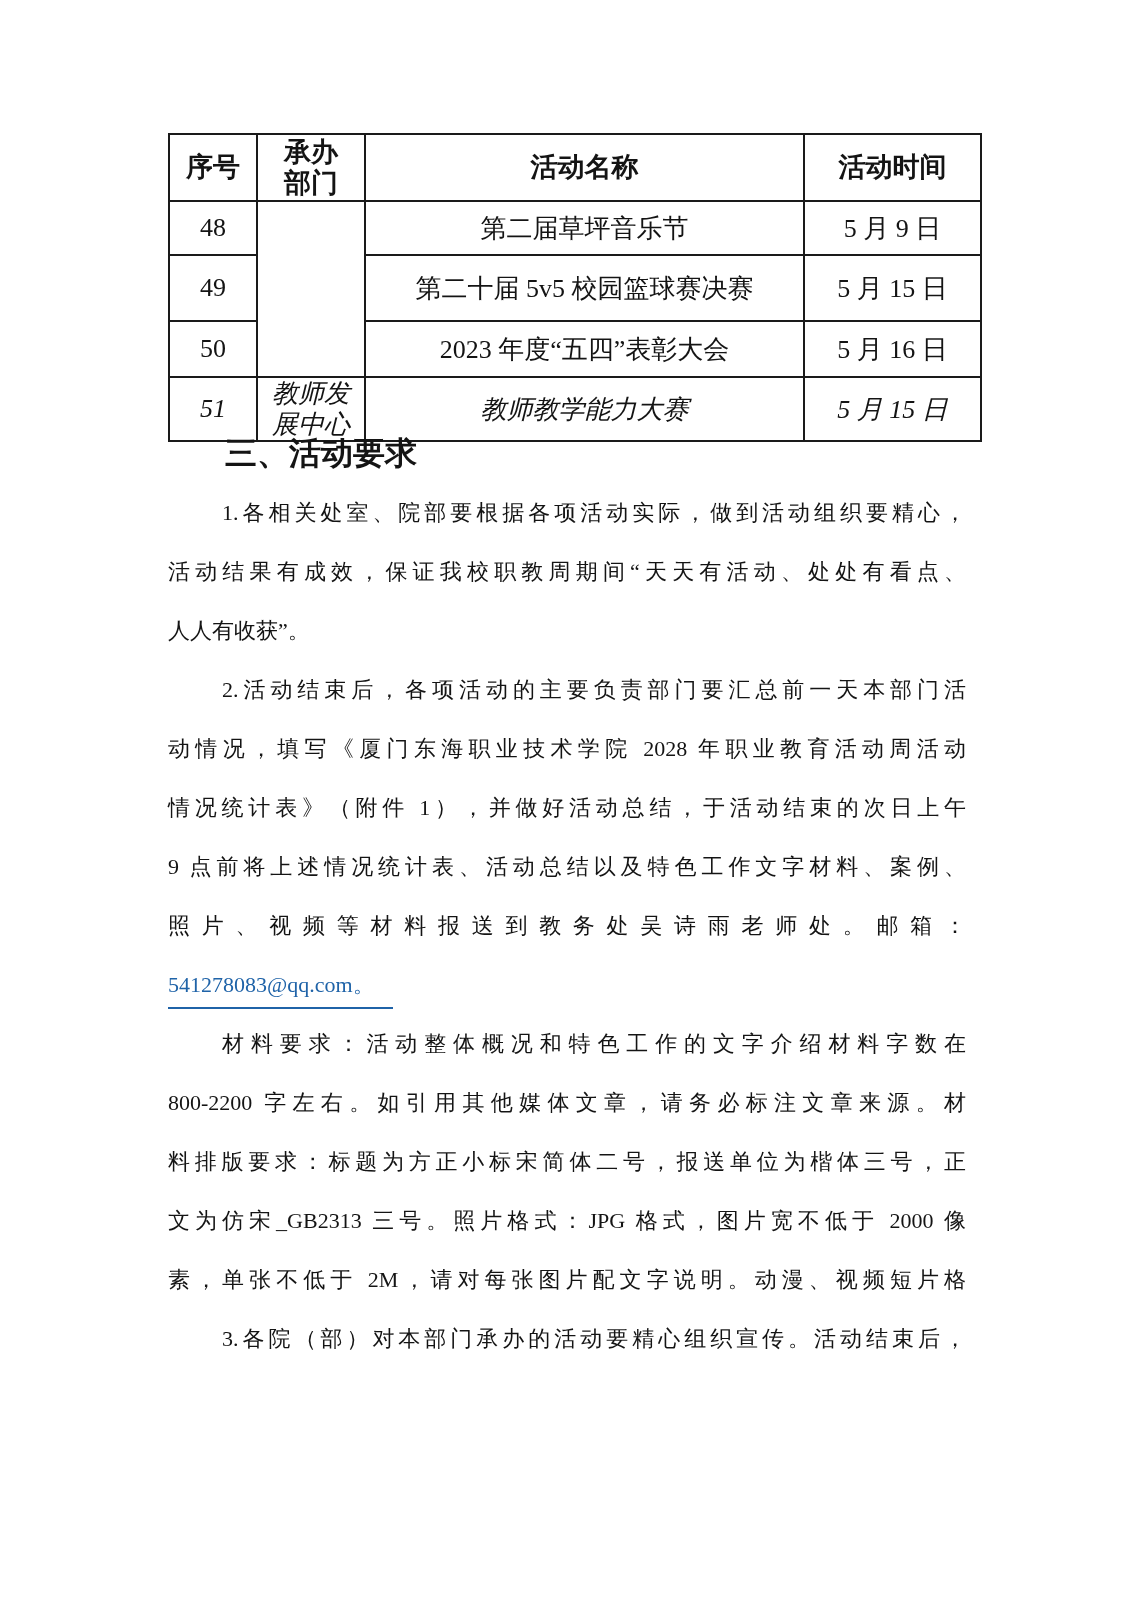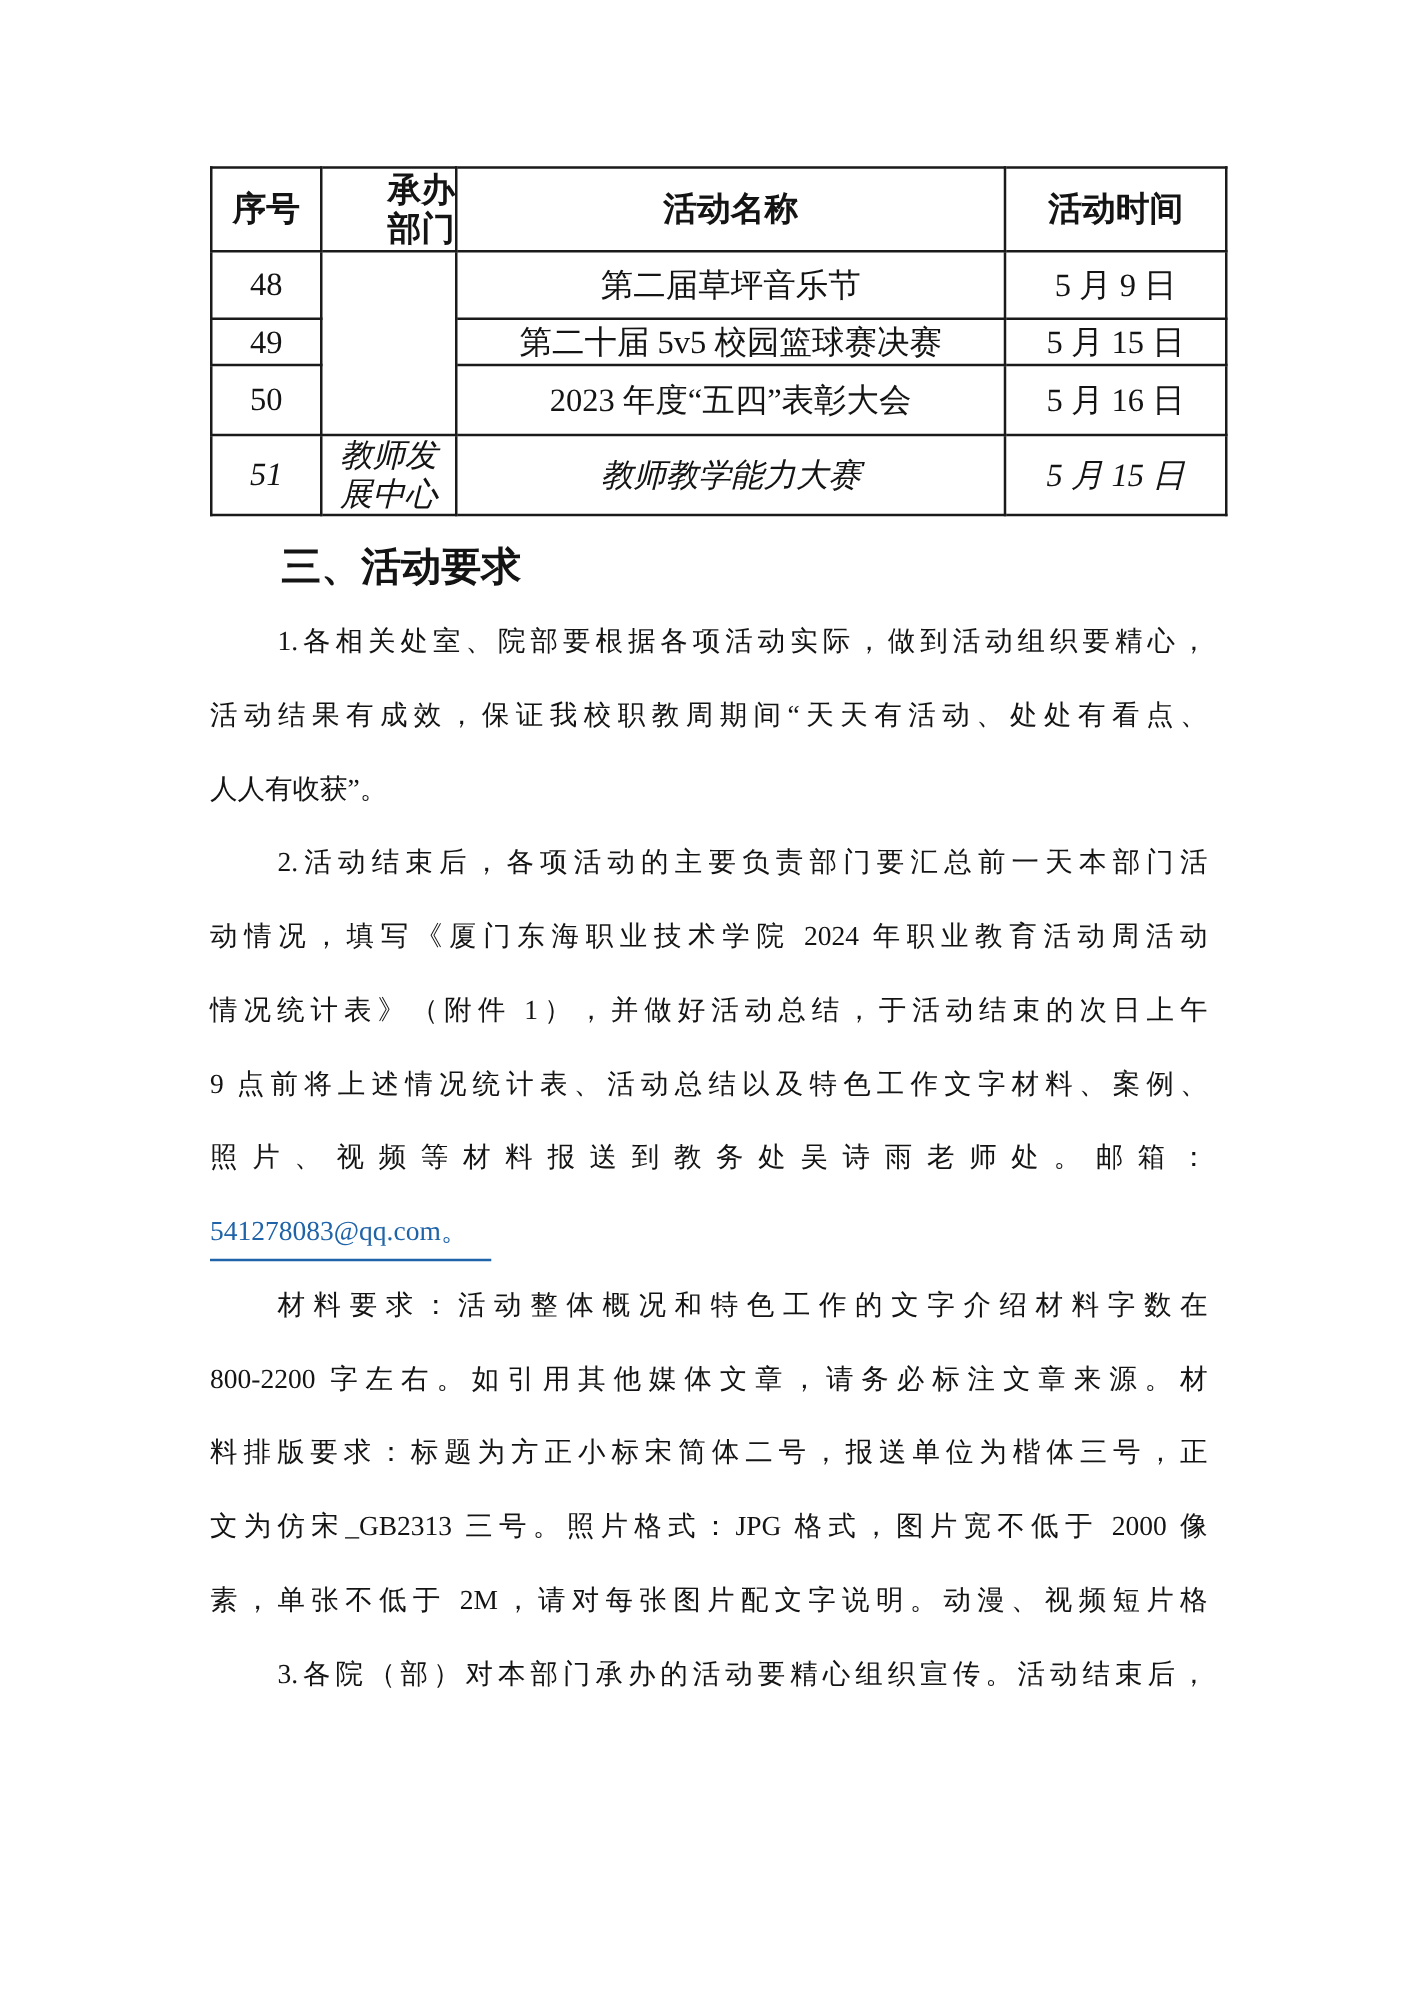--- a/index.html
+++ b/index.html
@@ -46,33 +46,33 @@
     padding-right:18px;padding-bottom:10px;cursor:pointer;
   }
 </style>
 </head>
 <body>
 
 <table class="tbl">
   <thead>
     <tr>
         <th style="width: 86px; height: 65px;"><span>序号</span></th>
-        <th style="width: 106px; height: 65px; text-align: right;"><span>承办部门</span></th>
+        <th style="width: 106px; height: 65px;"><span>承办部门</span></th>
         <th style="width: 437px; height: 65px;"><span>活动名称</span></th>
         <th style="width: 175px; height: 65px;"><span>活动时间</span></th>
       </tr>
   </thead>
   <tbody>
       <tr style="height: 54px;">
         <td>48</td>
         <td class="dept-cell" rowspan="3"><span></span></td>
         <td>第二届草坪音乐节</td>
         <td>5 月 9 日</td>
       </tr>
-      <tr style="height: 37px;">
+      <tr style="height: 66px;">
         <td>49</td>
         <td>第二十届 5v5 校园篮球赛决赛</td>
         <td>5 月 15 日</td>
       </tr>
       <tr style="height: 56px;">
         <td>50</td>
         <td>2023 年度“五四”表彰大会</td>
         <td>5 月 16 日</td>
       </tr>
       <tr style="height: 61px; font-style: italic;">
@@ -84,21 +84,21 @@
     </tbody>
 </table>
 
 <div class="textblock">
   <div class="line heading" style="padding-left:57px;">三、活动要求</div>
   <div>
       <div class="line indent justify">1.各相关处室、院部要根据各项活动实际，做到活动组织要精心，</div>
       <div class="line justify">活动结果有成效，保证我校职教周期间“天天有活动、处处有看点、</div>
       <div class="line">人人有收获”。</div>
       <div class="line indent justify">2.活动结束后，各项活动的主要负责部门要汇总前一天本部门活</div>
-      <div class="line justify">动情况，填写《厦门东海职业技术学院 2024 年职业教育活动周活动</div>
+      <div class="line justify">动情况，填写《厦门东海职业技术学院 2028 年职业教育活动周活动</div>
       <div class="line justify">情况统计表》（附件 1），并做好活动总结，于活动结束的次日上午</div>
       <div class="line justify">9 点前将上述情况统计表、活动总结以及特色工作文字材料、案例、</div>
       <div class="line justify">照片、视频等材料报送到教务处吴诗雨老师处。邮箱：</div>
       <div class="line"><a class="email" href="#" style="color: rgb(31, 99, 168);">541278083@qq.com。</a></div>
       <div class="line indent justify">材料要求：活动整体概况和特色工作的文字介绍材料字数在</div>
       <div class="line justify">800-2200 字左右。如引用其他媒体文章，请务必标注文章来源。材</div>
       <div class="line justify">料排版要求：标题为方正小标宋简体二号，报送单位为楷体三号，正</div>
       <div class="line justify">文为仿宋_GB2313 三号。照片格式：JPG 格式，图片宽不低于 2000 像</div>
       <div class="line justify">素，单张不低于 2M，请对每张图片配文字说明。动漫、视频短片格</div>
       <div class="line indent justify">3.各院（部）对本部门承办的活动要精心组织宣传。活动结束后，</div>

